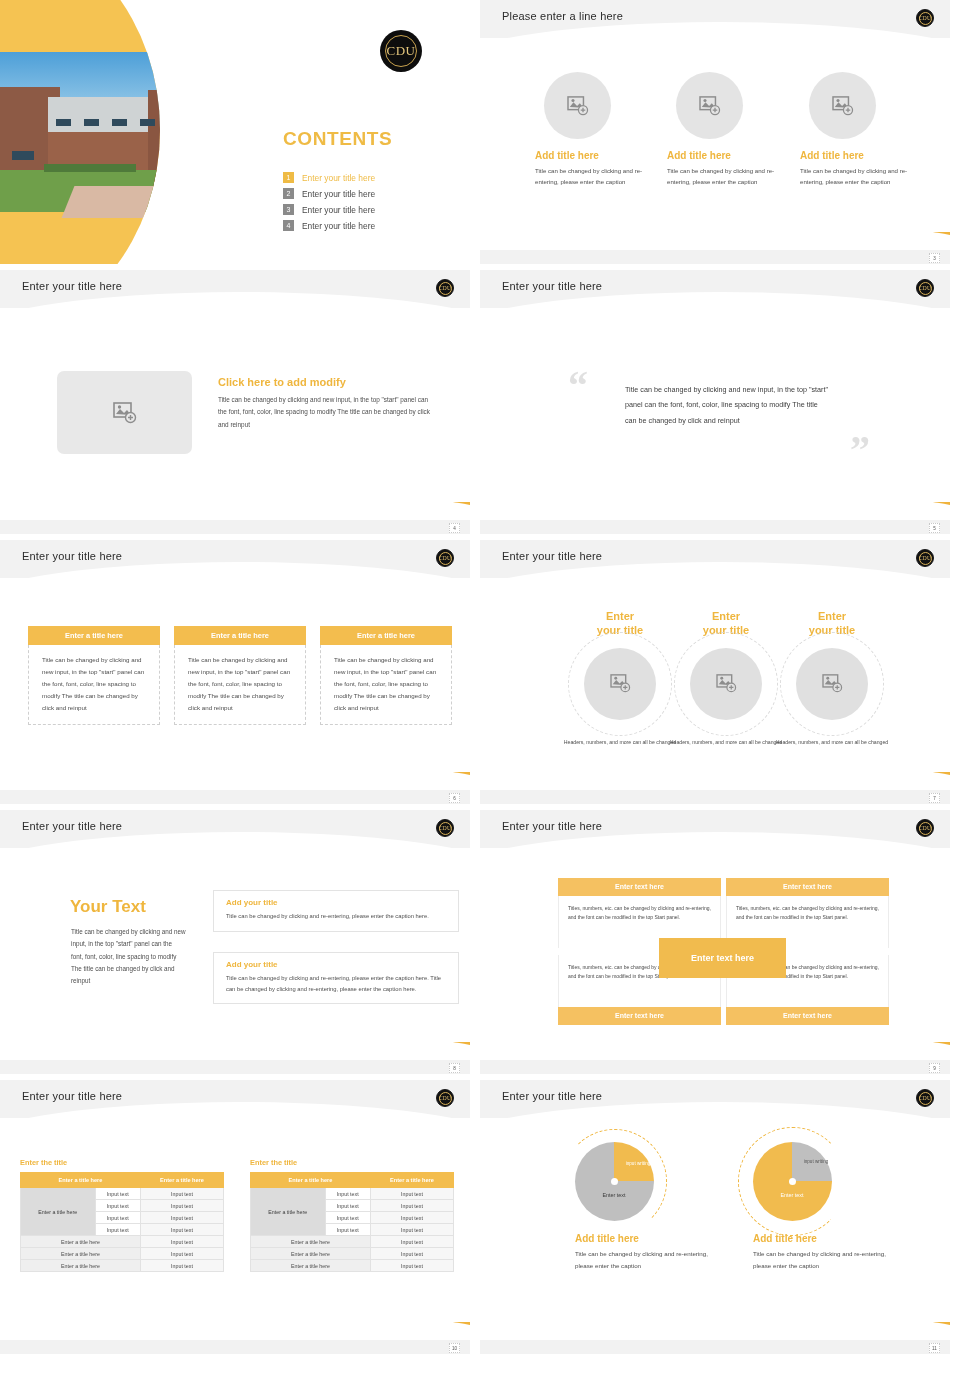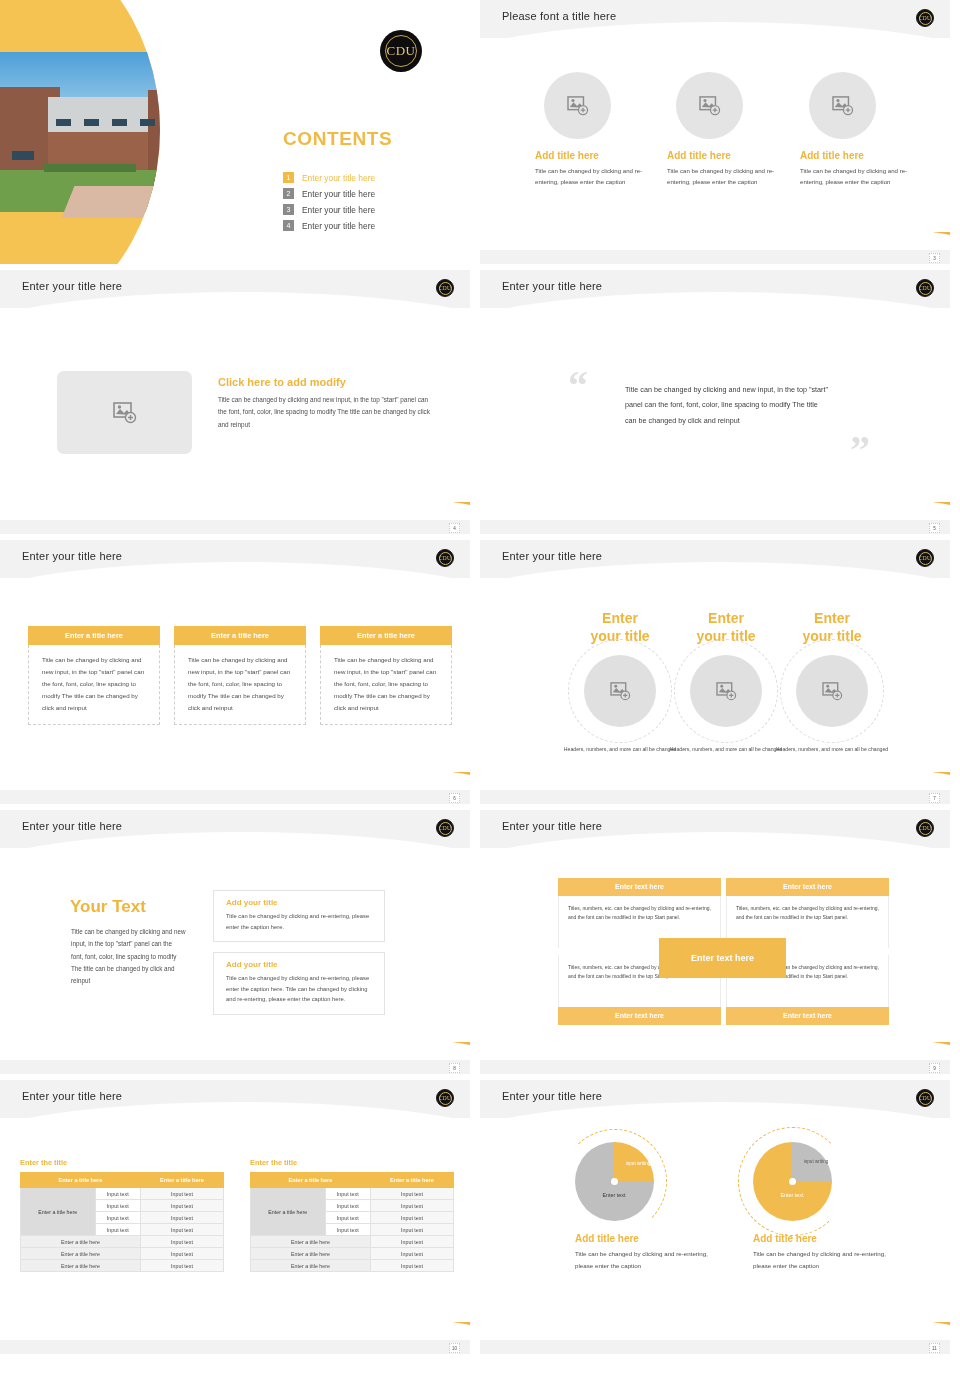--- a/index.html
+++ b/index.html
@@ -184,32 +184,32 @@
     font-size:7.4px; font-weight:bold; line-height:19px; text-align:center;
   }
   .s5-body{
     border-left:1px dashed #cfcfcf; border-right:1px dashed #cfcfcf;
     border-bottom:1px dashed #cfcfcf;
     padding:9px 11px 10px 13px;
     font-size:6.2px; line-height:1.95; color:#4e4e4e;
   }
   
   .s6-grp{ position:absolute; top:70px; width:124px; text-align:center; }
-  .s6-h{ font-size:14px; font-weight:bold; color:#EFB63E; line-height:1.25; }
+  .s6-h{ font-size:11px; font-weight:bold; color:#EFB63E; line-height:1.25; }
   .s6-ring{
     position:relative; width:104px; height:104px; margin:-6px auto 0;
     border-radius:50%; border:1px dashed #dcdcdc;
     display:flex; align-items:center; justify-content:center;
   }
   .s6-disc{
     width:72px; height:72px; border-radius:50%; background:#e0e0e0;
     display:flex; align-items:center; justify-content:center;
   }
   .s6-cap{ margin-top:2px; font-size:5.2px; line-height:1.7; color:#4e4e4e; }
-  .s7-box{ position:absolute; left:213px; width:172px;
+  .s7-box{ position:absolute; left:213px; width:246px;
            border:1px solid #e3e3e3; padding:7px 10px 9px 12px; }
   .s7-bh{ font-size:8px; font-weight:bold; color:#EFB63E; margin-bottom:4px; }
   .s7-bp{ font-size:5.8px; line-height:1.85; color:#4e4e4e; }
   
   .s8-q{ position:absolute; width:163px; }
   .s8-bar{
     height:18px; background:#F5C161; color:#fff;
     font-size:7px; font-weight:bold; line-height:18px; text-align:center;
   }
   .s8-body{
@@ -285,21 +285,21 @@
         </div>
       </div>
     </div>
   </div>
 
   <div class="cell">
     <div class="slide">
       <div class="hdr-band"></div>
       <div class="hdr-white"></div>
       <div class="swoosh-tl"></div>
-      <div class="slide-title">Please font a title here</div>
+      <div class="slide-title">Please enter a line here</div>
       <div class="seal seal-hdr">
         <div class="ring">
             <span class="mono">CDU</span>
           </div>
       </div>
 
       <div class="s2-col" style="left:55px;">
         <div class="s2-circ">
           <span class="imgico">
             <svg width="22" height="20" viewBox="0 0 24 22">

